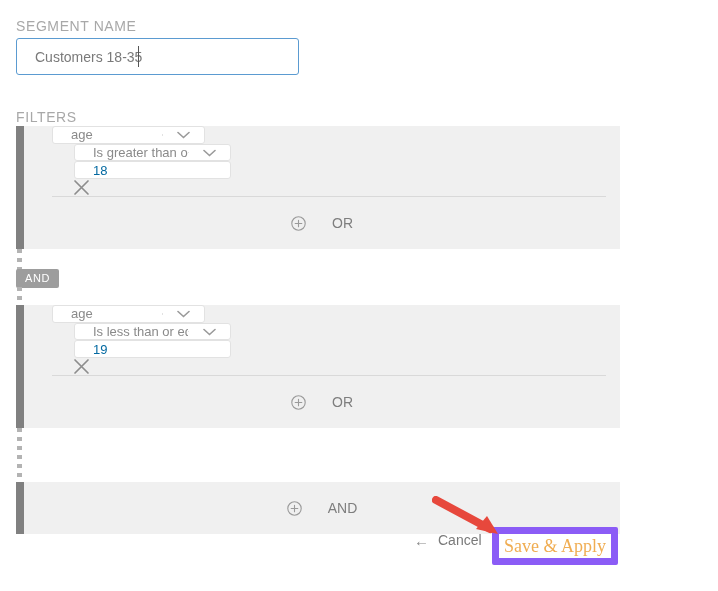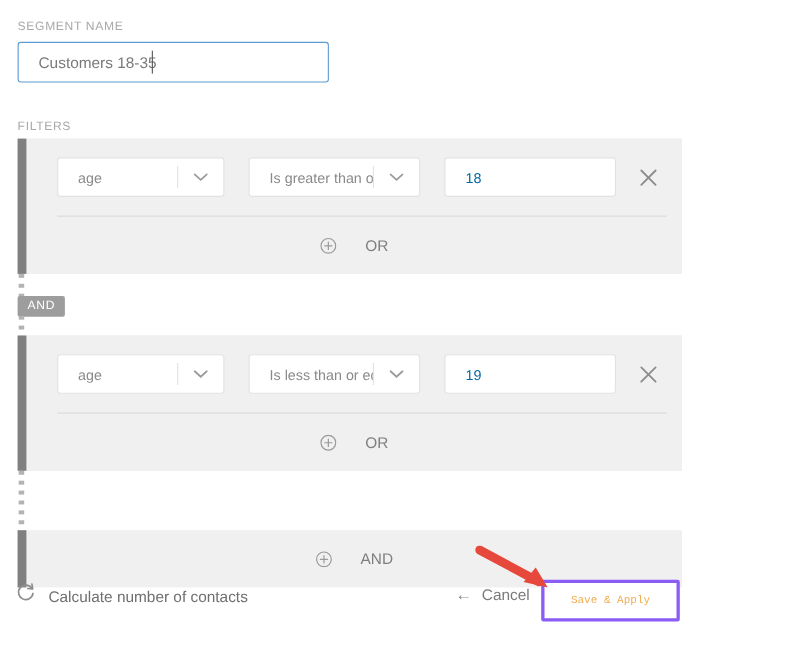--- a/index.html
+++ b/index.html
@@ -11,21 +11,21 @@
     height: 591px;
     background: #ffffff;
     font-family: "Liberation Sans", sans-serif;
     color: #6b6b6b;
     overflow: hidden;
     position: relative;
   }
 
   
   .section-label {
-    font-size: 11px;
+    font-size: 14px;
     letter-spacing: 0.6px;
     color: #a8a8a8;
     text-transform: uppercase;
   }
   #segment-name-label {
     position: absolute;
     left: 16px;
     top: 18px;
   }
   .name-input-wrap {
@@ -89,25 +89,25 @@
     width: 8px;
     background: #808080;
   }
   .group-body {
     background: #f0f0f0;
     padding: 0;
   }
 
   .filter-row {
     display: flex;
-    align-items: center;
     height: 70px;
     padding-left: 28px;
     padding-right: 14px;
     box-sizing: border-box;
+    flex-direction: column;
   }
 
   .select {
     position: relative;
     height: 36px;
     background: #fff;
     border: 1px solid #e2e2e2;
     border-radius: 3px;
     box-sizing: border-box;
     display: flex;
@@ -263,26 +263,26 @@
     font-size: 15px;
     color: #8a8a8a;
     line-height: 1;
   }
   .save-btn {
     position: absolute;
     left: 492px;
     top: 527px;
     width: 126px;
     height: 38px;
-    border: 3px solid #8b5cf6;
+    border: 7px solid #8b5cf6;
     border-radius: 2px;
     background: #ffffff;
     color: #f0ad52;
-    font-family: Liberation Mono, monospace;
-    font-size: 10px;
+    font-family: Liberation Serif, serif;
+    font-size: 18px;
     cursor: pointer;
     box-sizing: border-box;
     padding: 0;
   }
 
   .red-arrow {
     position: absolute;
     left: 432px;
     top: 496px;
     width: 86px;
@@ -423,29 +423,20 @@
           <path d="M7.5 4.2 V10.8 M4.2 7.5 H10.8" stroke="#9a9a9a" stroke-width="1.1" stroke-linecap="round"></path>
         </svg>
       </span>
       <span class="add-label">AND</span>
     </div>
   </div>
 </div>
 
 <div class="footer">
 
-  <div class="calc">
-    <span>
-      <svg width="19" height="19" viewBox="0 0 19 19">
-        <path d="M15.2 5.2 A6.6 6.6 0 1 0 16 9.5" stroke="#8d8d8d" stroke-width="1.5" fill="none" stroke-linecap="round"></path>
-        <path d="M11.2 5.0 L15.7 5.3 L15.0 0.9" stroke="#8d8d8d" stroke-width="1.5" fill="none" stroke-linecap="round" stroke-linejoin="round"></path>
-      </svg>
-    </span>
-    <span class="calc-label">Calculate number of contacts</span>
-  </div>
 
   <div class="cancel-btn">
     <span class="arrow-left">←</span>
     <span>Cancel</span>
   </div>
 </div>
 
 <button class="save-btn">Save &amp; Apply</button>
 
 <svg class="red-arrow" viewBox="0 0 86 48">

